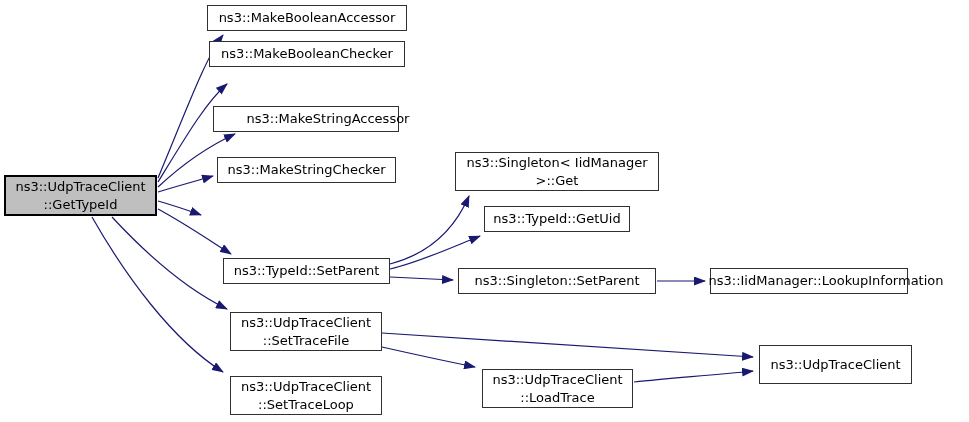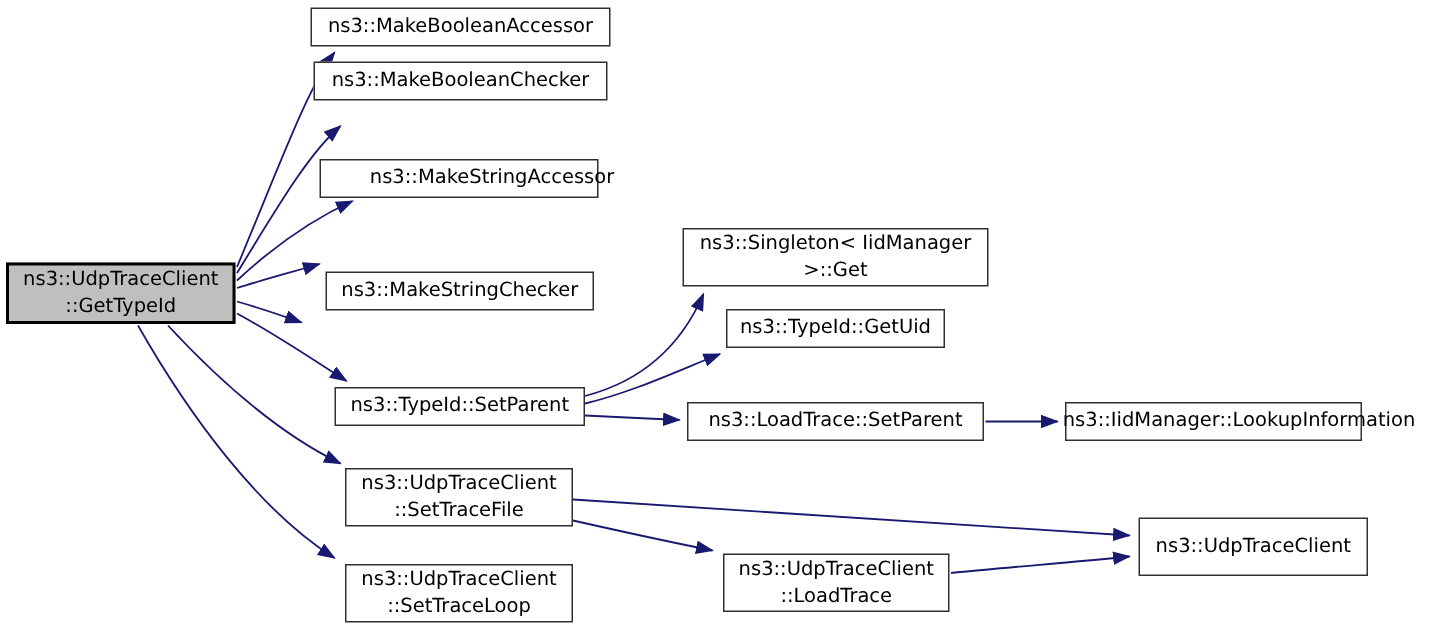--- a/index.html
+++ b/index.html
@@ -78,21 +78,21 @@
     </div>
     <div class="node" style="left: 207px; top: 5px; width: 200px; height: 26px;">
       <span>ns3::MakeBooleanAccessor</span>
     </div>
     <div class="node" style="left: 209px; top: 41px; width: 196px; height: 26px;">
       <span>ns3::MakeBooleanChecker</span>
     </div>
     <div class="node" style="left: 213px; top: 106px; width: 186px; height: 26px; padding-left: 44px;">
       <span>ns3::MakeStringAccessor</span>
     </div>
-    <div class="node" style="left: 217px; top: 157px; width: 179px; height: 26px; margin-top: 24px;">
+    <div class="node" style="left: 217px; top: 157px; width: 179px; height: 26px;">
       <span>ns3::MakeStringChecker</span>
     </div>
     <div class="node" style="left: 223px; top: 258px; width: 167px; height: 26px;">
       <span>ns3::TypeId::SetParent</span>
     </div>
     <div class="node" style="left: 230px; top: 312px; width: 152px; height: 39px;">
       <span>ns3::UdpTraceClient</span>
       <span>::SetTraceFile</span>
     </div>
     <div class="node" style="left: 230px; top: 376px; width: 152px; height: 39px;">
@@ -100,21 +100,21 @@
       <span>::SetTraceLoop</span>
     </div>
     <div class="node" style="left: 455px; top: 152px; width: 204px; height: 39px;">
       <span>ns3::Singleton&lt; IidManager</span>
       <span>&gt;::Get</span>
     </div>
     <div class="node" style="left: 484px; top: 206px; width: 146px; height: 26px;">
       <span>ns3::TypeId::GetUid</span>
     </div>
     <div class="node" style="left: 458px; top: 268px; width: 198px; height: 26px;">
-      <span>ns3::LoadTrace::SetParent</span>
+      <span>ns3::Singleton::SetParent</span>
     </div>
     <div class="node" style="left: 710px; top: 268px; width: 198px; height: 26px; padding-left: 34px;">
       <span>ns3::IidManager::LookupInformation</span>
     </div>
     <div class="node" style="left: 482px; top: 369px; width: 151px; height: 39px;">
       <span>ns3::UdpTraceClient</span>
       <span>::LoadTrace</span>
     </div>
     <div class="node" style="left: 759px; top: 345px; width: 153px; height: 39px;">
       <span>ns3::UdpTraceClient</span>

